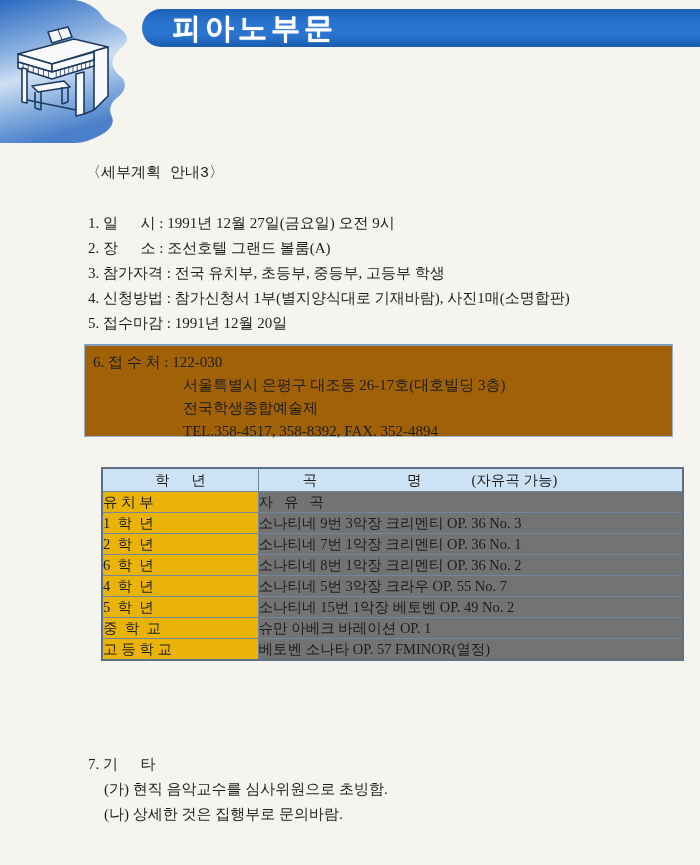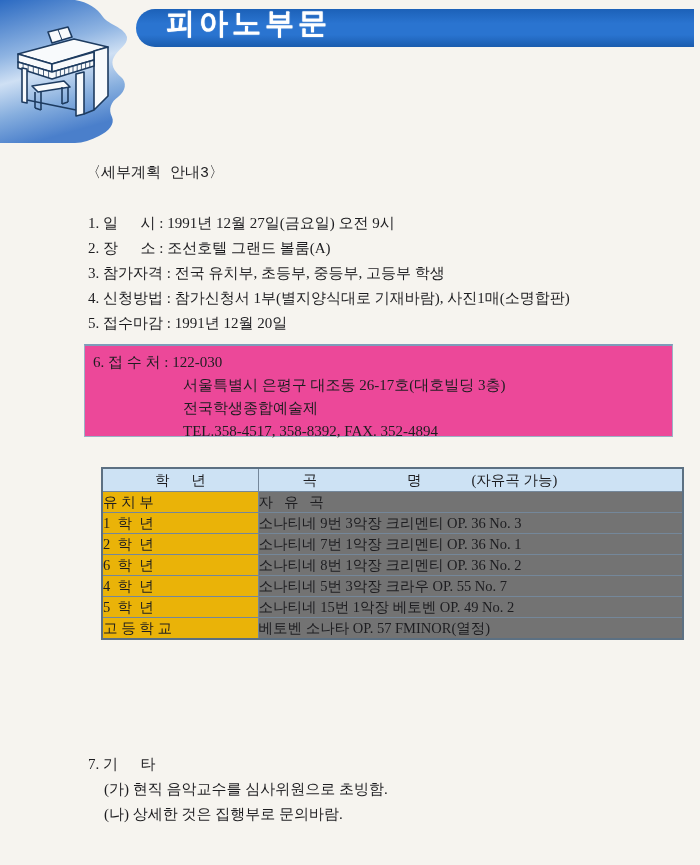--- a/index.html
+++ b/index.html
@@ -7,40 +7,40 @@
     position:relative;width:700px;height:865px;overflow:hidden;
     background:#f6f4ef;
     font-family:"Liberation Serif","DejaVu Serif",serif;
     color:#1d1d20;
   }
   .pre{white-space:pre;}
 
   
   .side-panel{position:absolute;left:0;top:0;width:132px;height:144px;}
   .banner{
-    position:absolute;left:136px;top:9px;width:558px;height:38px;
+    position:absolute;left:142px;top:9px;width:558px;height:38px;
     background:linear-gradient(180deg,#1c61b8 0%,#2a74d0 38%,#2a74d0 68%,#1a5cae 100%);
     border-radius:19px 0 0 19px;
-    display:flex;
+    display:flex;align-items:center;
   }
   .banner-title{
     font-family:"Liberation Sans","DejaVu Sans",sans-serif;
     font-weight:bold;color:#ffffff;font-size:29px;letter-spacing:4px;
     padding-left:30px;line-height:1;
     text-shadow:0 0 1px #fff;
   }
 
   
   .subtitle{position:absolute;left:86px;top:163px;font-size:15px;font-family:Liberation Mono, monospace;}
   .info-list{position:absolute;left:88px;top:211px;font-size:15px;line-height:25px;}
 
   
   .reception-box{
     position:absolute;left:84px;top:344px;width:589px;height:93px;box-sizing:border-box;
-    background:#ec4899;border:1px solid #9bb1c6;border-top:2px solid #7e9cba;
+    background:#a16207;border:1px solid #9bb1c6;border-top:2px solid #7e9cba;
     font-size:15px;line-height:23px;padding:5px 0 0 8px;
   }
   .reception-box .indent{margin-left:90px;}
 
   
   .repertoire{position:absolute;left:92px;top:467px;border-collapse:collapse;table-layout:fixed;width:581px;}
   .repertoire td{
     border:1px solid #74879a;font-size:14.5px;height:20px;
     padding:0;overflow:hidden;vertical-align:middle;
   }
@@ -144,20 +144,24 @@
       </tr>
       <tr>
         <td class="cell-grade pre">4  학  년</td>
         <td class="cell-piece pre">소나티네 5번 3악장 크라우 OP. 55 No. 7</td>
       </tr>
       <tr>
         <td class="cell-grade pre">5  학  년</td>
         <td class="cell-piece pre">소나티네 15번 1악장 베토벤 OP. 49 No. 2</td>
       </tr>
       <tr>
+        <td class="cell-grade pre">중  학  교</td>
+        <td class="cell-piece pre">슈만 아베크 바레이션 OP. 1</td>
+      </tr>
+      <tr>
         <td class="cell-grade pre">고 등 학 교</td>
         <td class="cell-piece pre">베토벤 소나타 OP. 57 FMINOR(열정)</td>
       </tr>
     </tbody>
   </table>
 
   <div class="notes">
     <div class="pre">7. 기      타</div>
     <div class="indent pre">(가) 현직 음악교수를 심사위원으로 초빙함.</div>
     <div class="indent pre">(나) 상세한 것은 집행부로 문의바람.</div>

